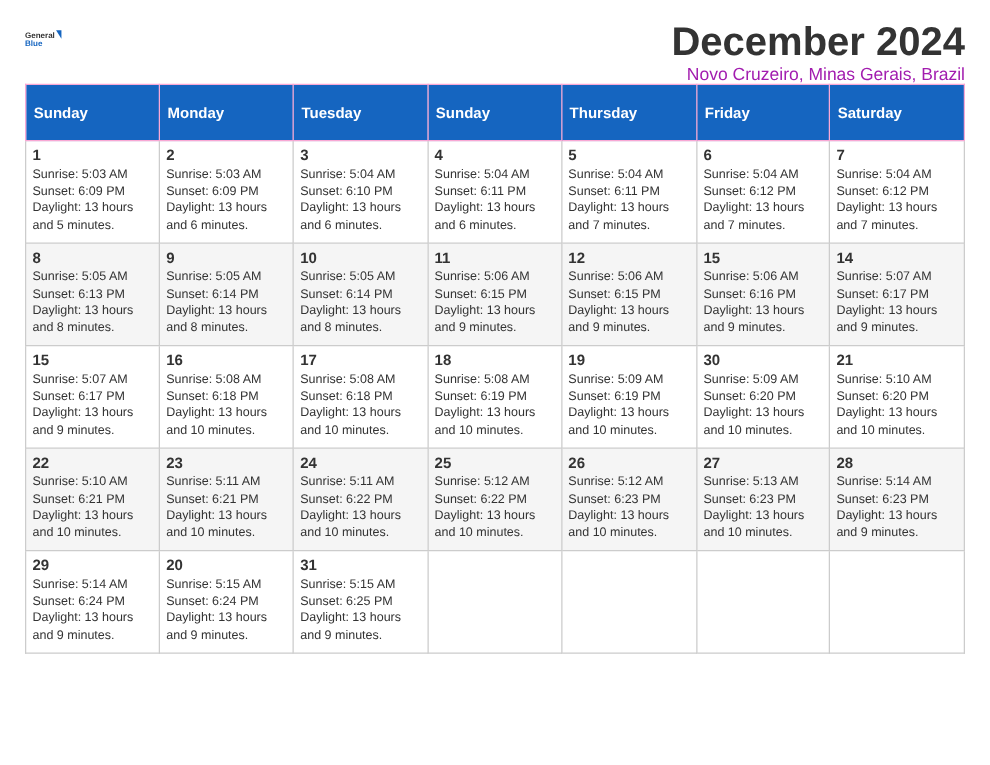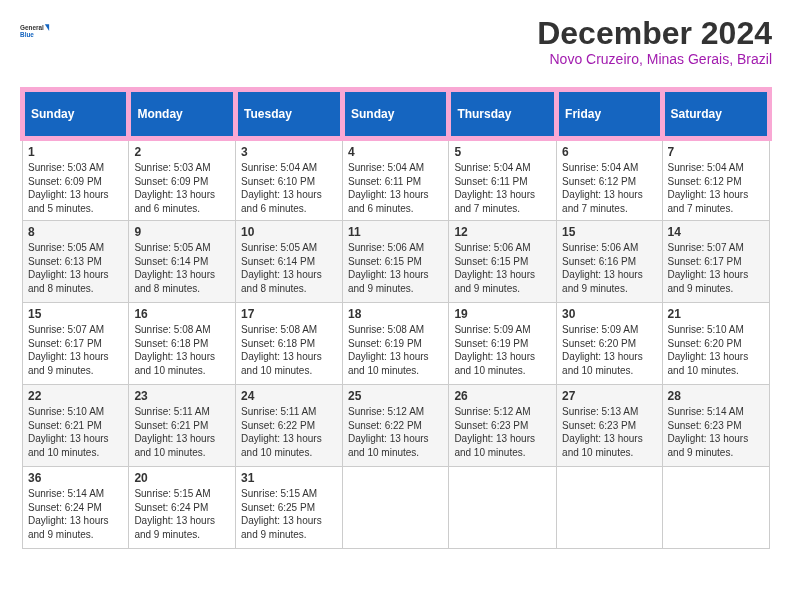--- a/index.html
+++ b/index.html
@@ -12,21 +12,21 @@
     }
     .page {
       width: 792px;
       height: 612px;
       padding: 16px 20px 12px 20px;
     }
     .header {
       display: flex;
       justify-content: space-between;
       align-items: flex-start;
-      margin-bottom: 20px;
+      margin-bottom: 0;
     }
     .logo {
       display: flex;
       align-items: center;
       gap: 4px;
     }
     .logo-icon {
       width: 30px;
       height: 30px;
     }
@@ -48,21 +48,21 @@
       border-collapse: collapse;
       font-size: 10px;
     }
     .calendar th {
       background: #1565c0;
       color: #fff;
       text-align: left;
       padding: 15px 6px;
       font-size: 12px;
       font-weight: bold;
-      border: 5px solid #f9a8d4;
+      border: 1px solid #f9a8d4;
     }
     .calendar td {
       border: 1px solid #ccc;
       vertical-align: top;
       padding: 4px 5px;
       width: 113px;
       height: 82px;
       background: #fff;
     }
     .calendar tr:nth-child(even) td {
@@ -239,21 +239,21 @@
           <div class="day-info">Sunrise: 5:13 AM<br>Sunset: 6:23 PM<br>Daylight: 13 hours and 10 minutes.</div>
         </td>
         <td>
           <span class="day-num">28</span>
           <div class="day-info">Sunrise: 5:14 AM<br>Sunset: 6:23 PM<br>Daylight: 13 hours and 9 minutes.</div>
         </td>
       </tr>
 
       <tr>
         <td>
-          <span class="day-num">36</span>
+          <span class="day-num">29</span>
           <div class="day-info">Sunrise: 5:14 AM<br>Sunset: 6:24 PM<br>Daylight: 13 hours and 9 minutes.</div>
         </td>
         <td>
           <span class="day-num">20</span>
           <div class="day-info">Sunrise: 5:15 AM<br>Sunset: 6:24 PM<br>Daylight: 13 hours and 9 minutes.</div>
         </td>
         <td>
           <span class="day-num">31</span>
           <div class="day-info">Sunrise: 5:15 AM<br>Sunset: 6:25 PM<br>Daylight: 13 hours and 9 minutes.</div>
         </td>

